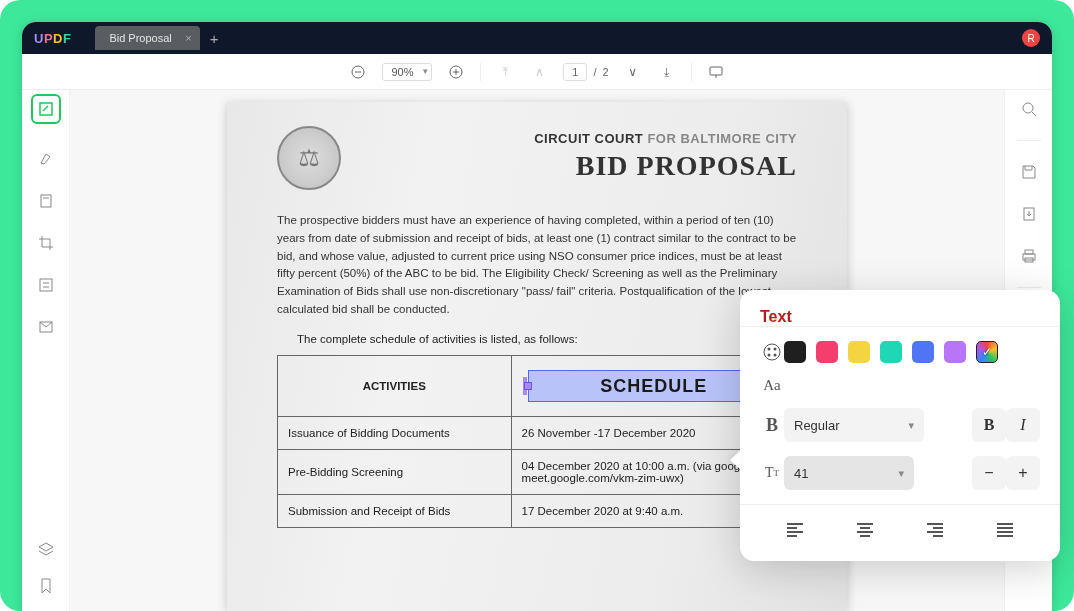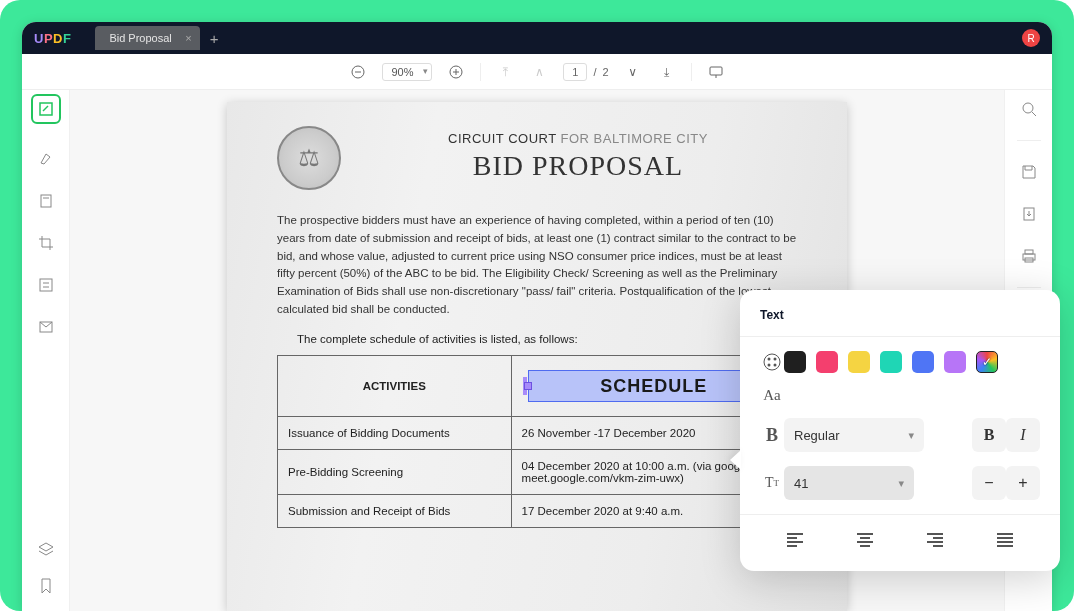--- a/index.html
+++ b/index.html
@@ -23,21 +23,21 @@
 .left-rail { width: 48px; background: #fff; border-right: 1px solid #f0f0f0; display: flex; flex-direction: column; align-items: center; padding-top: 8px; gap: 20px; }
 .left-rail .rail-ic { width: 22px; height: 22px; display: flex; align-items: center; justify-content: center; color: #888; cursor: pointer; }
 .left-rail .ed-active { width: 30px; height: 30px; border: 2px solid #22c55e; border-radius: 6px; display: flex; align-items: center; justify-content: center; color: #22c55e; position: relative; top: -4px; }
 .left-rail .bottom { margin-top: auto; margin-bottom: 14px; gap: 14px; display: flex; flex-direction: column; align-items: center; }
 .right-rail { width: 48px; background: #fff; border-left: 1px solid #f0f0f0; display: flex; flex-direction: column; align-items: center; padding-top: 8px; gap: 20px; }
 .right-rail .rail-ic { width: 22px; height: 22px; display: flex; align-items: center; justify-content: center; color: #888; cursor: pointer; }
 .canvas { flex: 1; background: #f7f7f7; overflow: hidden; display: flex; justify-content: center; padding-top: 12px; }
 .page { width: 620px; background: linear-gradient(100deg, #e8e8e8 0%, #f2f2f2 30%, #ededed 70%, #e2e2e2 100%); box-shadow: 0 2px 10px rgba(0,0,0,0.2); padding: 24px 50px 40px 50px; color: #222; position: relative; }
 .head-row { display: flex; align-items: center; gap: 18px; margin-bottom: 22px; }
 .seal { width: 64px; height: 64px; border-radius: 50%; border: 2px solid #888; background: radial-gradient(circle,#ddd 0%,#ccc 60%,#bbb 100%); display: flex; align-items: center; justify-content: center; color: #777; font-size: 24px; }
-.head-text { text-align: center; flex: 1; }
+.head-text { text-align: right; flex: 1; font-weight: bold; }
 .court-line { font-size: 13px; letter-spacing: 0.5px; color: #333; }
 .court-line .light { color: #888; }
 .bid-title { font-family: Georgia, serif; font-size: 28px; letter-spacing: 1px; color: #333; margin: 4px 0; }
 .dept { font-family: Georgia, serif; font-style: italic; font-size: 13px; color: #555; }
 .para { font-size: 11.5px; line-height: 1.55; color: #333; margin: 0 0 14px 0; text-align: left; }
 .sched-line { font-size: 11.5px; margin: 8px 0 10px 20px; }
 .tbl { width: 100%; border-collapse: collapse; font-size: 11.5px; }
 .tbl th, .tbl td { border: 1px solid #666; padding: 10px 10px; text-align: left; vertical-align: middle; }
 .tbl th { font-weight: 700; text-align: center; background: transparent; }
 .sched-cell { position: relative; height: 40px; }
@@ -64,21 +64,21 @@
   content: "";
   position: absolute;
   left: -10px;
   top: 160px;
   width: 0; height: 0;
   border-top: 10px solid transparent;
   border-bottom: 10px solid transparent;
   border-right: 11px solid #fff;
   filter: drop-shadow(-2px 0 3px rgba(0,0,0,0.08));
 }
-.panel-title { font-size: 12px; font-weight: 600; color: #0f172a; margin-bottom: 14px; }
+.panel-title { font-size: 16px; font-weight: 600; color: #b91c1c; }
 .divider { height: 1px; background: #eee; margin: 0 -20px 14px -20px; }
 .row { display: flex; align-items: center; gap: 0; margin-bottom: 14px; }
 .row-ic { width: 24px; color: #555; display: flex; align-items: center; justify-content: center; font-size: 15px; }
 .swatches { display: flex; gap: 10px; align-items: center; }
 .sw { width: 22px; height: 22px; border-radius: 5px; cursor: pointer; }
 .sw.multi { background: conic-gradient(#ef4444,#fbbf24,#22c55e,#3b82f6,#a855f7,#ef4444); position: relative; border: 1px solid #222; }
 .sw.multi::after { content: "✓"; position: absolute; inset: 0; display: flex; align-items: center; justify-content: center; color: #fff; font-size: 12px; text-shadow: 0 0 2px #000; }
 .select-box { flex: 1; background: #f3f3f3; border-radius: 6px; height: 34px; display: flex; align-items: center; padding: 0 10px; font-size: 13px; color: #333; position: relative; cursor: pointer; }
 .select-box::after { content: "▾"; position: absolute; right: 10px; color: #888; font-size: 11px; }
 .btn-sq { width: 34px; height: 34px; background: #f3f3f3; border-radius: 6px; display: flex; align-items: center; justify-content: center; color: #333; font-size: 16px; cursor: pointer; }

